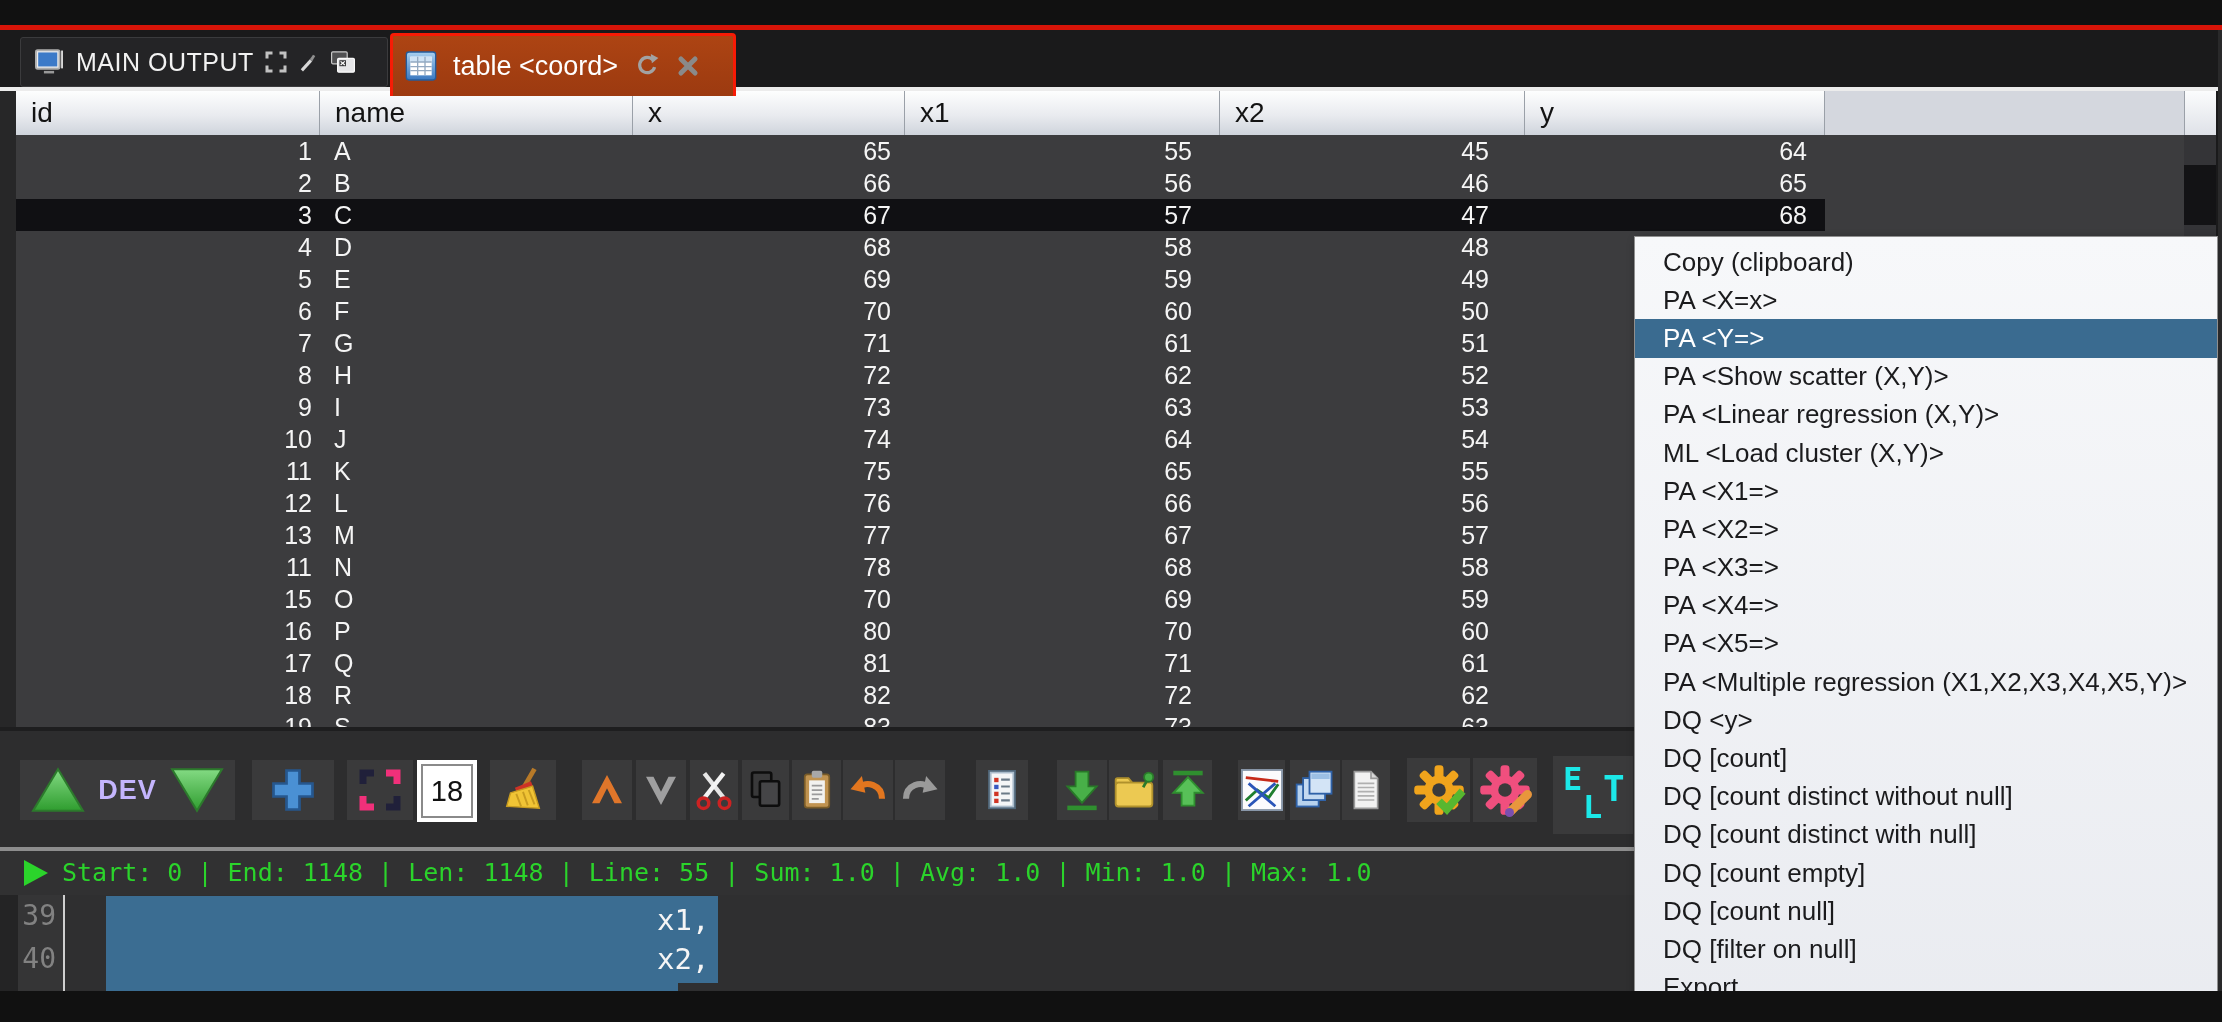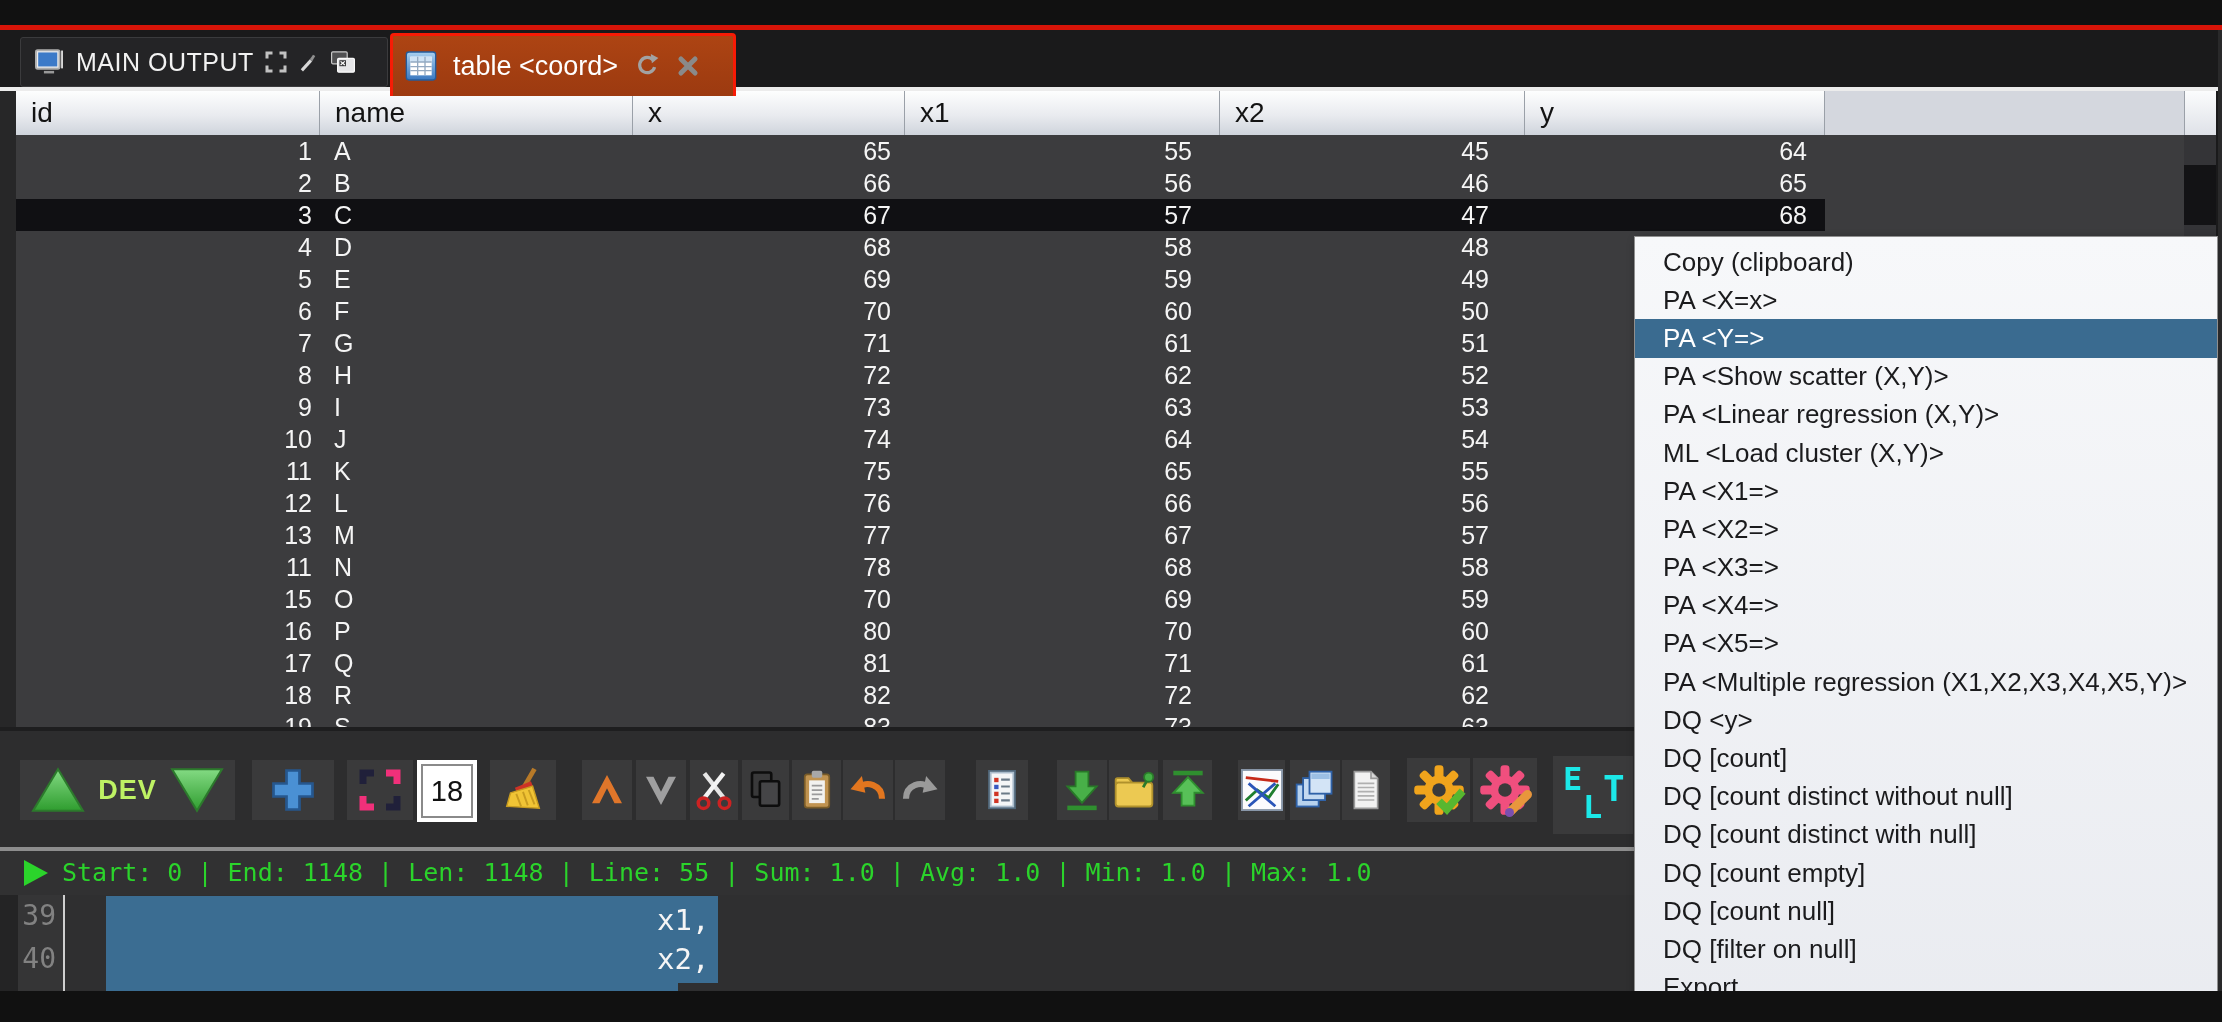--- a/index.html
+++ b/index.html
@@ -38,21 +38,21 @@
   
   .scroll-cap{position:absolute;left:2184px;top:66px;width:32px;height:44px;
               background:linear-gradient(#fbfcfd,#dfe2e8);border-left:1px solid #9aa0a8;box-sizing:border-box;}
   .scroll-track{position:absolute;left:2184px;top:110px;width:32px;height:592px;background:#343437;}
   .scroll-thumb{position:absolute;left:2184px;top:140px;width:32px;height:60px;background:#131315;}
   
   .tb-gap{position:absolute;left:0;top:702px;width:2222px;height:4px;background:#1e1e1f;}
   .toolbar{position:absolute;left:0;top:706px;width:2222px;height:116px;background:#2d2d2e;}
   .tbtn{position:absolute;top:735px;height:60px;background:#3a3a3b;display:flex;align-items:center;
         justify-content:center;box-sizing:border-box;}
-  .devlbl{color:#bef264;font-size:27px;font-weight:bold;letter-spacing:1px;margin:0 12px;}
+  .devlbl{color:#c4b5fd;font-size:27px;font-weight:bold;letter-spacing:1px;margin:0 12px;}
   .count-input{position:absolute;left:421px;top:739px;width:48px;height:50px;background:#fff;
                border:2px solid #8a8a8a;box-shadow:0 0 0 4px #ffffff;color:#111;font-size:29px;
                text-align:center;font-family:"Liberation Sans",sans-serif;padding:0;}
   .elt{flex-direction:row;position:absolute;}
   .elt span{position:absolute;color:var(--elt_cyan);font-family:"DejaVu Sans Mono",monospace;font-weight:bold;}
   
   .statusbar{position:absolute;left:0;top:822px;width:2222px;height:48px;background:#313132;
              border-top:4px solid #8d8d8d;box-sizing:border-box;}
   .play{position:absolute;left:24px;top:9px;width:0;height:0;border-left:24px solid var(--status_green);
         border-top:13px solid transparent;border-bottom:13px solid transparent;}

